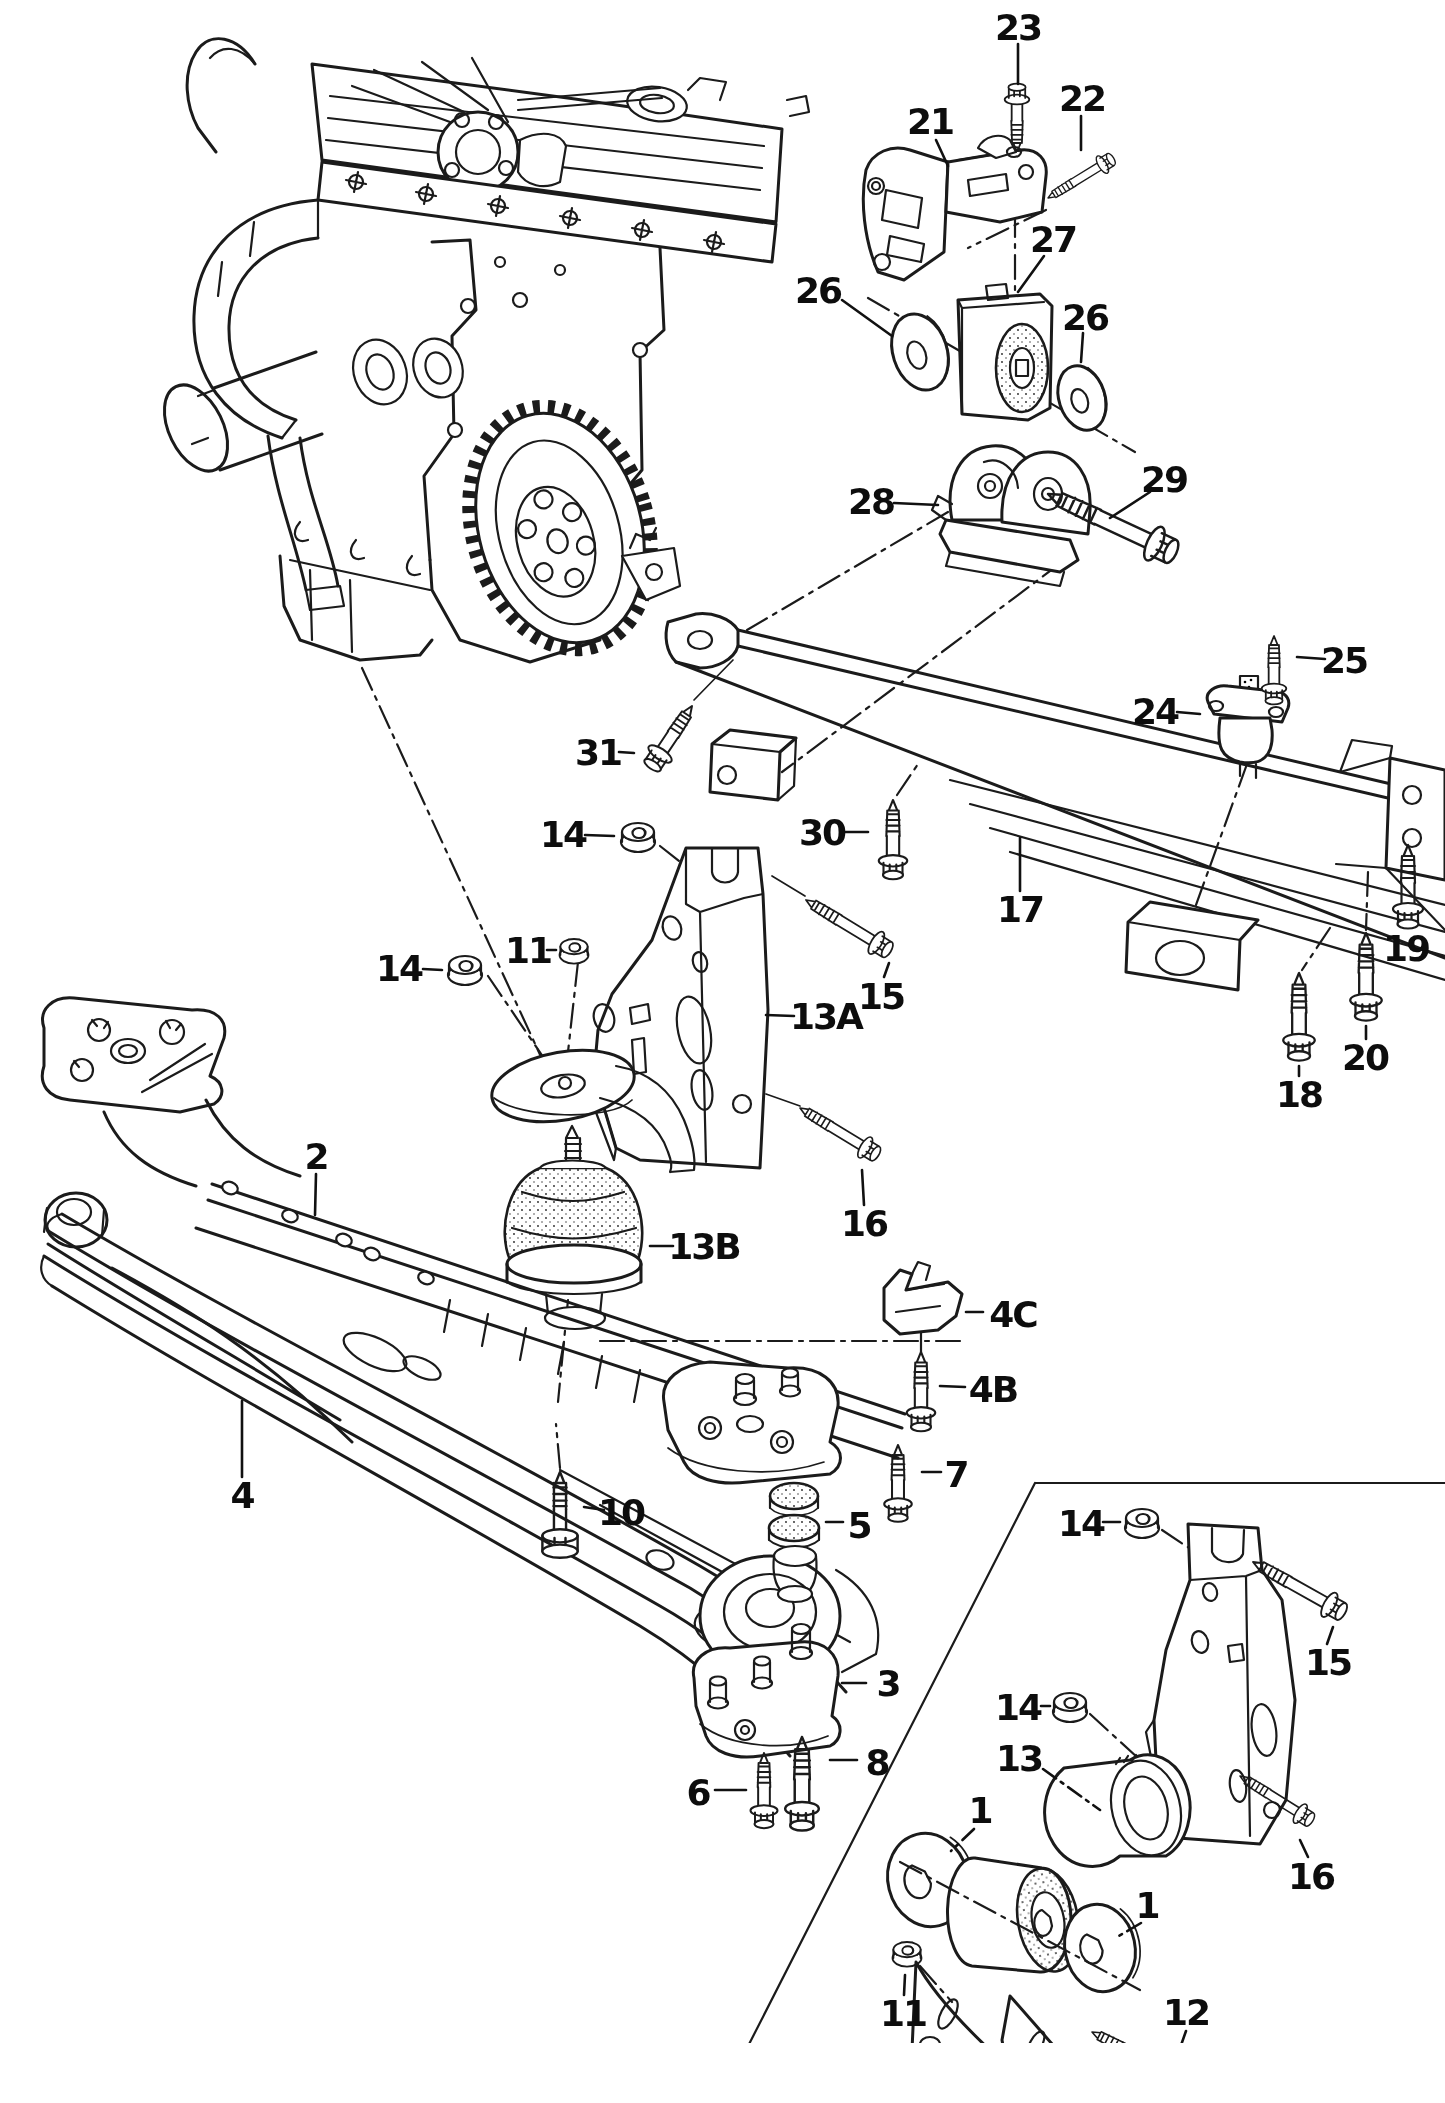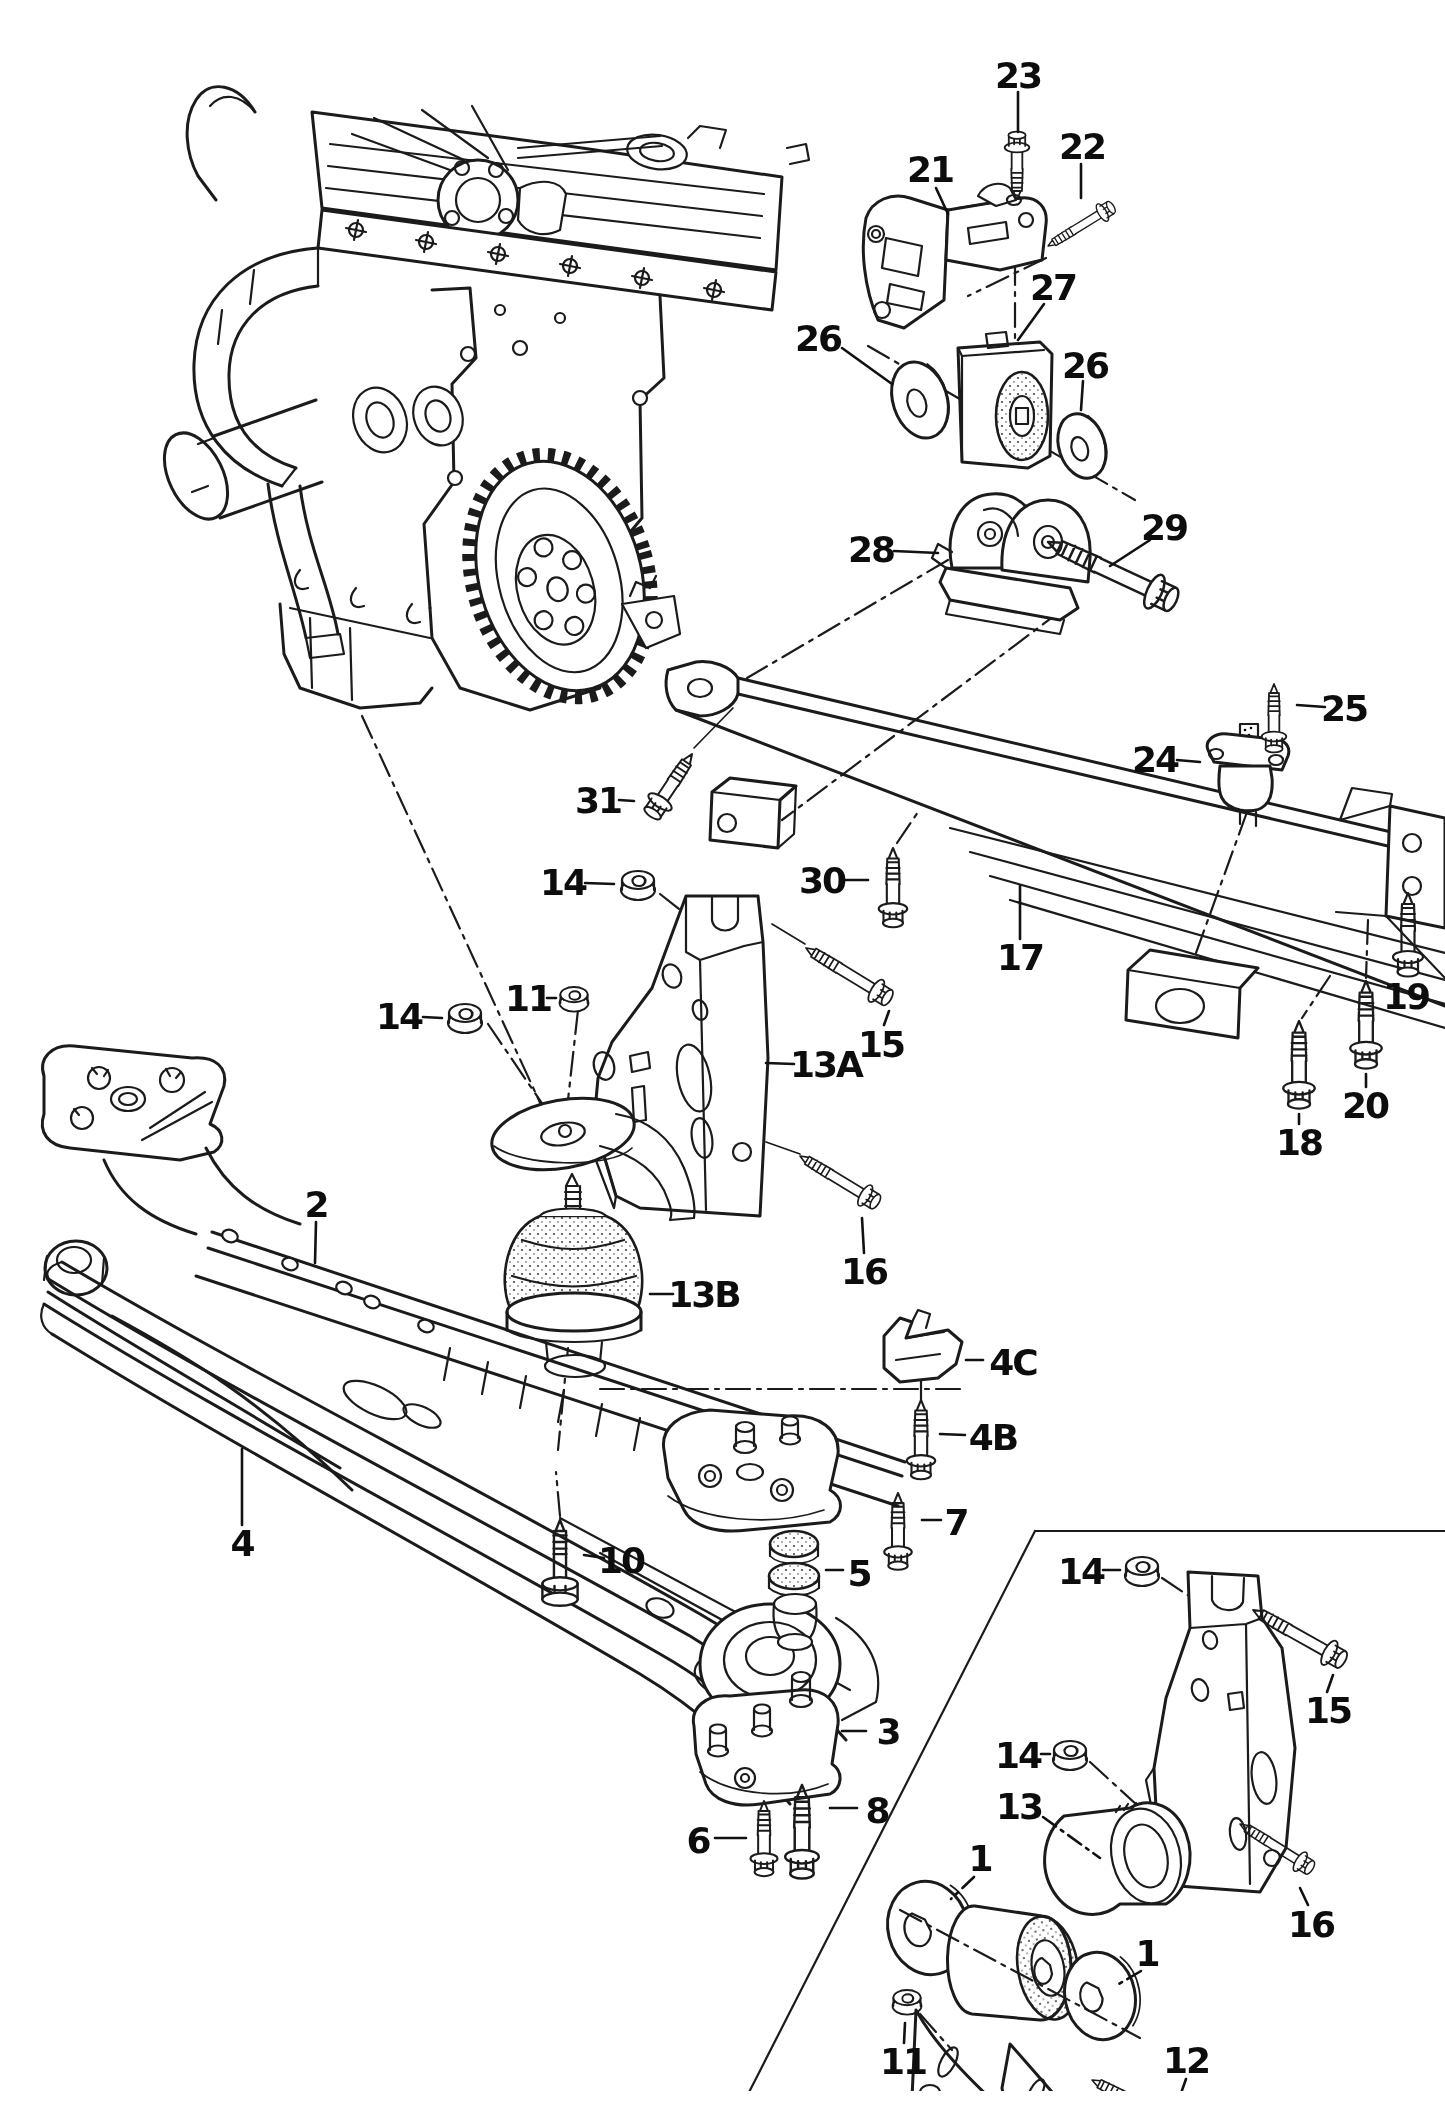--- a/index.html
+++ b/index.html
@@ -1,17 +1,17 @@
 <!DOCTYPE html>
 <html><head>
 <meta charset="utf-8">
 <style>
   html,body{margin:0;padding:0;background:#ffffff;}
   .stage{position:relative;width:1445px;height:2043px;background:#ffffff;overflow:hidden;
-         font-family:"DejaVu Sans","Liberation Sans",sans-serif;margin-top:48px;}
+         font-family:"DejaVu Sans","Liberation Sans",sans-serif;}
   svg{display:block}
   .ln{fill:none;stroke:#1b1b1b;stroke-width:3;stroke-linecap:round;stroke-linejoin:round;}
   .ln2{fill:none;stroke:#1b1b1b;stroke-width:2.2;stroke-linecap:round;stroke-linejoin:round;}
   .thin{fill:none;stroke:#1b1b1b;stroke-width:1.7;stroke-linecap:round;}
   .wfill{fill:#ffffff;stroke:#1b1b1b;stroke-width:3;stroke-linejoin:round;}
   .wfill2{fill:#ffffff;stroke:#1b1b1b;stroke-width:2.2;stroke-linejoin:round;}
   .stip{fill:url(#stip);stroke:#1b1b1b;stroke-width:2.6;}
   .dash{fill:none;stroke:#1b1b1b;stroke-width:2.2;stroke-dasharray:24 7 4 7;stroke-linecap:round;}
   .leader{stroke:#111;stroke-width:2.6;stroke-linecap:round;fill:none;}
   .leader.dd{stroke-dasharray:16 6 3 6;}

